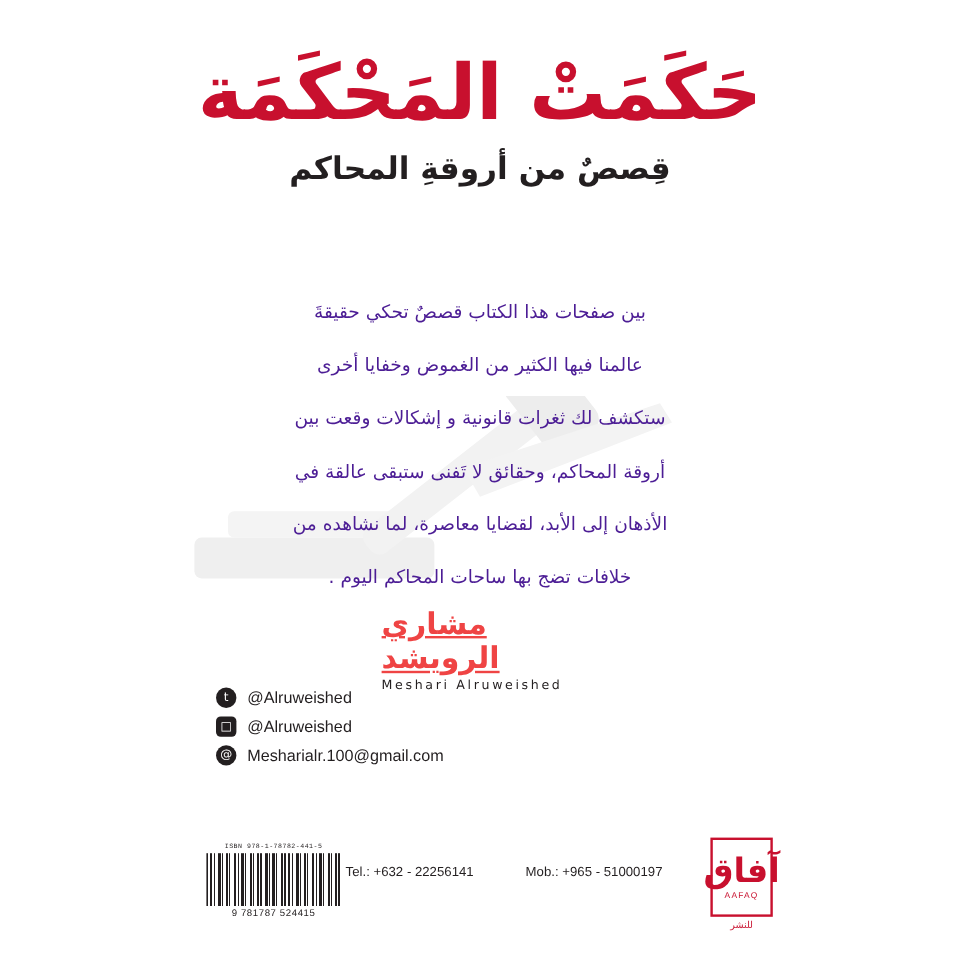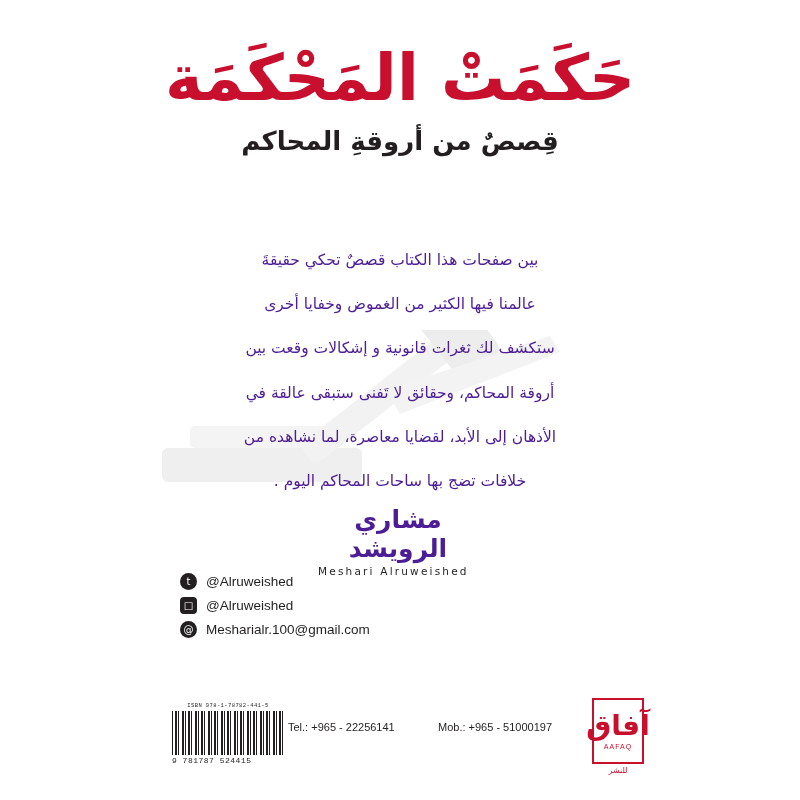--- a/index.html
+++ b/index.html
@@ -82,25 +82,26 @@
   .author-block {
     position: absolute;
     left: 178px;
     top: 505px;
     width: 300px;
     direction: rtl;
   }
   .author-arabic {
     font-size: 25px;
     font-weight: bold;
-    color: #4c1d95;
-    text-align: center;
+    color: #ef4444;
+    text-align: left;
     width: 160px;
     direction: rtl;
     letter-spacing: 0.5px;
+    text-decoration: underline;
   }
   .author-latin {
     margin-top: 2px;
     font-size: 10.5px;
     letter-spacing: 2.2px;
     color: #231f20;
     direction: ltr;
     text-align: left;
     width: 160px;
   }
@@ -167,23 +168,24 @@
     width: 112px;
     background:
       repeating-linear-gradient(to right,
         #231f20 0px, #231f20 1px, #ffffff 1px, #ffffff 3px,
         #231f20 3px, #231f20 5px, #ffffff 5px, #ffffff 6px,
         #231f20 6px, #231f20 7px, #ffffff 7px, #ffffff 10px,
         #231f20 10px, #231f20 12px, #ffffff 12px, #ffffff 13px);
   }
   .barcode-number {
     font-size: 8px;
-    font-family: Liberation Mono, monospace;
+    font-family: Liberation Sans, sans-serif;
     letter-spacing: 0.5px;
     margin-top: 1px;
+    text-align: center;
   }
 
   
   .contact-block {
     position: absolute;
     left: 288px;
     top: 28px;
     width: 300px;
     font-family: "Liberation Sans", sans-serif;
     font-size: 11px;
@@ -291,21 +293,21 @@
   <div class="bottom-area">
 
     <div class="barcode-block">
       <div class="isbn-text">ISBN  978-1-78782-441-5</div>
       <div class="barcode-bars"></div>
       <div class="barcode-number">9 781787 524415</div>
     </div>
 
     <div class="contact-block">
       <div class="contact-row">
-        <div class="contact-cell">Tel.: +965 - 22256141</div>
+        <div class="contact-cell">Tel.: +632 - 22256141</div>
         <div class="contact-cell">Mob.: +965 - 51000197</div>
       </div>
     </div>
 
     <div class="publisher-logo">
       <div class="publisher-arabic">آفاق</div>
       <div class="publisher-latin">AAFAQ</div>
     </div>
     <div class="publisher-sub">للنشر</div>
 

